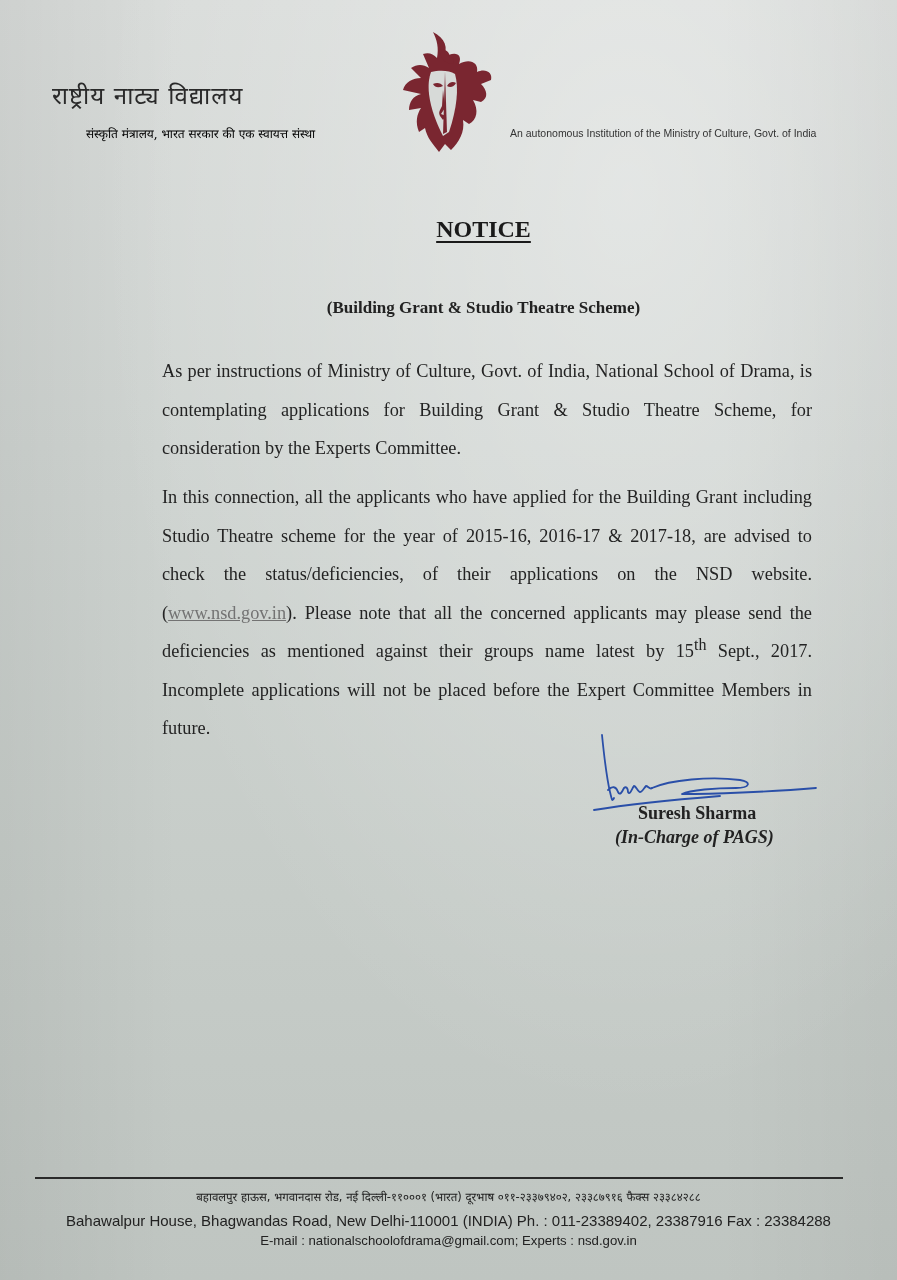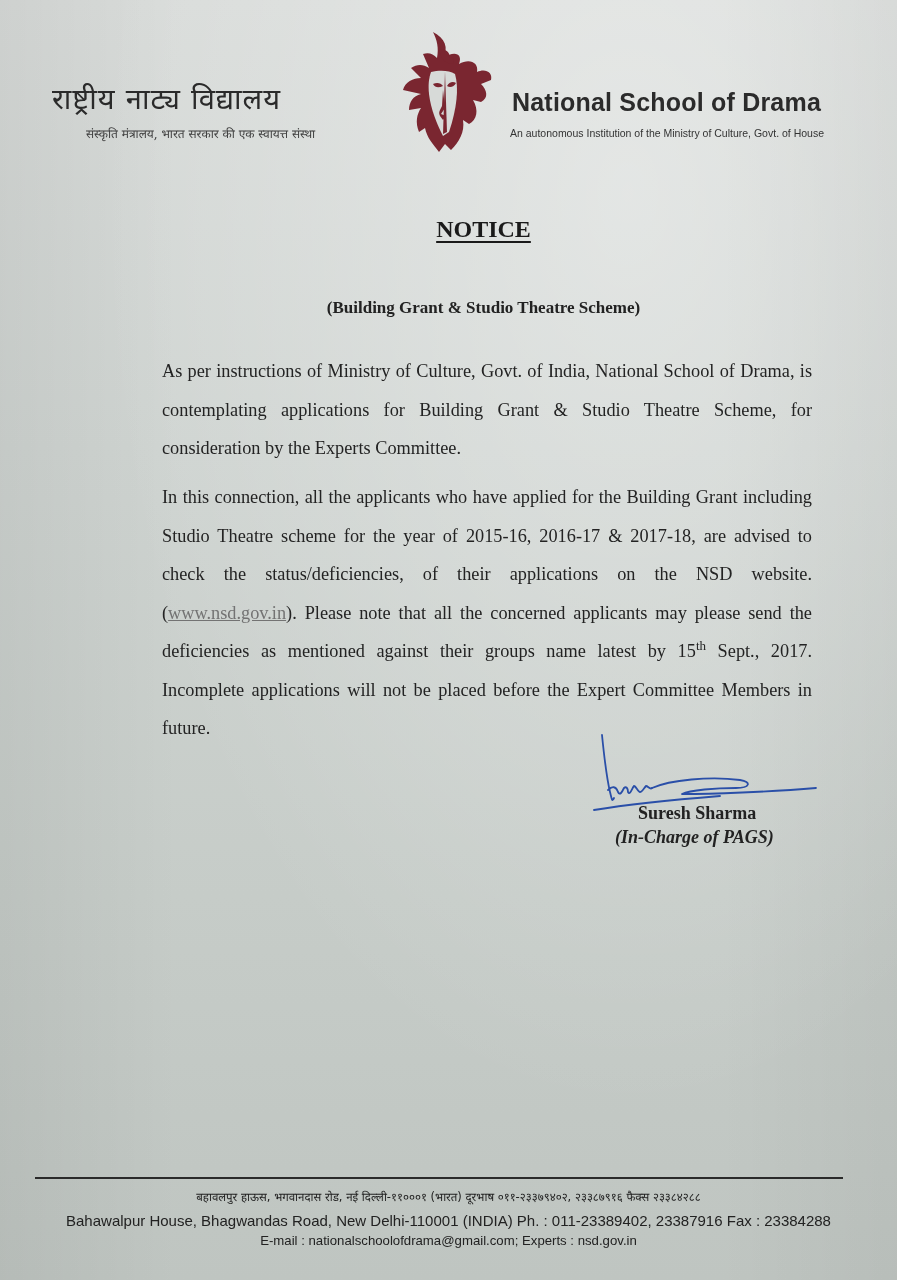--- a/index.html
+++ b/index.html
@@ -12,26 +12,26 @@
     }
     .shade {
       position: absolute; inset: 0;
       background: radial-gradient(ellipse at 70% 15%, rgba(255,255,255,0.35), rgba(255,255,255,0) 60%),
                   linear-gradient(90deg, rgba(0,0,0,0.05), rgba(0,0,0,0) 20%, rgba(0,0,0,0) 80%, rgba(0,0,0,0.04));
       pointer-events: none;
     }
     .header { position: absolute; left: 0; top: 0; width: 897px; height: 170px; }
     .hi-title {
       position: absolute; left: 52px; top: 78px;
-      font-family: "DejaVu Sans", sans-serif; font-size: 29px; color: #2a2a2a; letter-spacing: 1px;
+      font-family: "DejaVu Sans", sans-serif; font-size: 24px; color: #2a2a2a; letter-spacing: 1px;
       white-space: nowrap;
     }
     .hi-sub {
       position: absolute; left: 86px; top: 125px;
-      font-family: "DejaVu Serif", serif; font-size: 12px; color: #404040; white-space: nowrap;
+      font-family: "DejaVu Serif", serif; font-size: 12px; color: #000000; white-space: nowrap;
     }
     .logo { position: absolute; left: 393px; top: 28px; width: 104px; height: 128px; }
     .en-title {
       position: absolute; left: 512px; top: 88px;
       font-family: "Liberation Sans", sans-serif; font-size: 25px; font-weight: 700; color: #2b2b2b; white-space: nowrap;
       letter-spacing: 0.2px;
     }
     .en-sub {
       position: absolute; left: 510px; top: 127px;
       font-family: "Liberation Sans", sans-serif; font-size: 10.5px; color: #333; white-space: nowrap;
@@ -44,21 +44,21 @@
       position: absolute; left: 0; width: 967px; top: 298px; text-align: center;
       font-size: 17px; font-weight: 700; color: #222;
     }
     .body-text {
       position: absolute; left: 162px; width: 650px;
       font-size: 18.3px; line-height: 38.5px; text-align: justify; color: #232323;
     }
     .p1 { top: 352px; }
     .p2 { top: 478px; }
     .body-text a { color: #737373; text-decoration: underline; }
-    .body-text sup { font-size: 13px; line-height: 0; }
+    .body-text sup { font-size: 16px; line-height: 0; }
     .signature { position: absolute; left: 590px; top: 730px; width: 240px; height: 90px; }
     .signer-name {
       position: absolute; left: 638px; top: 803px;
       font-size: 18px; font-weight: 700; color: #222; white-space: nowrap;
     }
     .signer-role {
       position: absolute; left: 615px; top: 827px;
       font-size: 18px; font-weight: 700; font-style: italic; color: #222; white-space: nowrap;
     }
     .footer-rule {
@@ -87,22 +87,21 @@
     </g>
     <g fill="#7a2630">
       <path d="M40 56 C44 54 48 55 50 58 C46 60 42 60 40 56 Z"></path>
       <path d="M54 58 C56 54 60 53 63 55 C61 59 57 60 54 58 Z"></path>
       <path d="M50 62 L52 80 L48 86 L53 88 L50 92 C47 88 45 86 47 82 L49 78 Z"></path>
       <path d="M52 44 L54 104 L50 106 Z"></path>
       <path d="M46 22 C52 20 58 24 56 30 C60 28 62 32 60 36 C54 36 48 32 46 22 Z"></path>
     </g>
   </svg>
 
-  <div class="en-title">National School of Drama</div>
-  <div class="en-sub">An autonomous Institution of the Ministry of Culture, Govt. of House</div>
+  <div class="en-sub">An autonomous Institution of the Ministry of Culture, Govt. of India</div>
 </div>
 
 <div class="notice-title">NOTICE</div>
 <div class="subject">(Building Grant &amp; Studio Theatre Scheme)</div>
 
 <div class="body-text p1">As per instructions of Ministry of Culture, Govt. of India, National School of Drama, is contemplating applications for Building Grant &amp; Studio Theatre Scheme, for consideration by the Experts Committee.</div>
 
 <div class="body-text p2"><span>In this connection, all the applicants who have applied for the Building Grant including Studio Theatre scheme for the year of 2015-16, 2016-17 &amp; 2017-18, are advised to check the status/deficiencies, of their applications on the NSD website. (</span><a>www.nsd.gov.in</a><span>). Please note that all the concerned applicants may please send the deficiencies as mentioned against their groups name latest by 15</span><sup>th</sup><span> Sept., 2017. Incomplete applications will not be placed before the Expert Committee Members in future.</span></div>
 
 <svg class="signature" viewBox="0 0 240 90" xmlns="http://www.w3.org/2000/svg">

